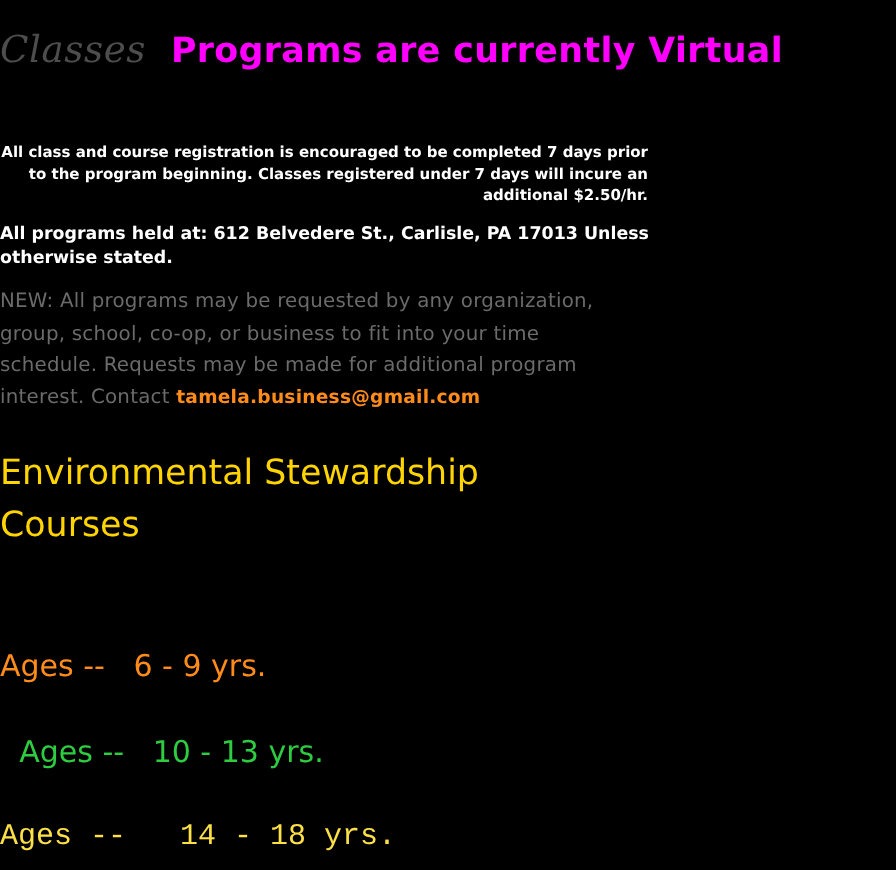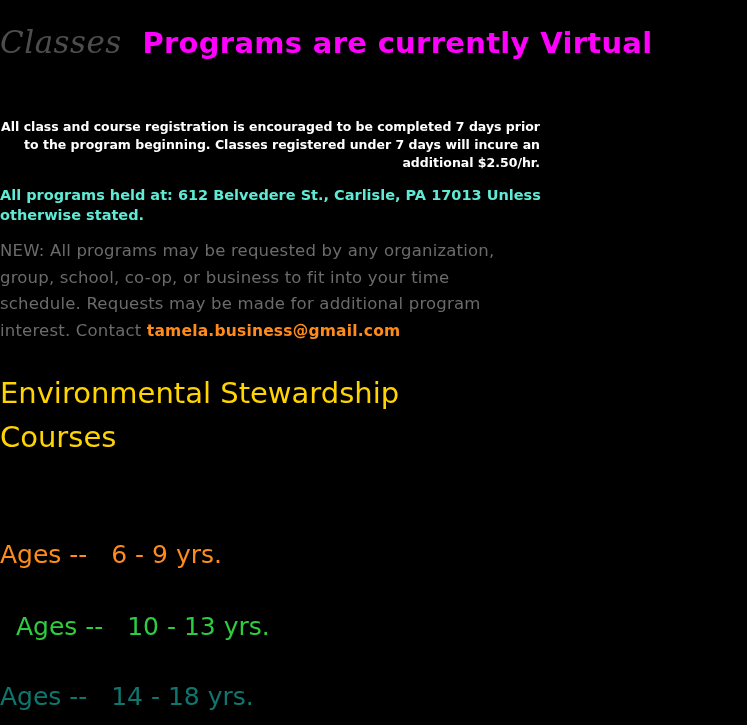--- a/index.html
+++ b/index.html
@@ -57,21 +57,21 @@
     text-align: right;
   }
 
   .venue {
     position: absolute;
     left: 0px;
     top: 186px;
     width: 560px;
     font-size: 14.5px;
     font-weight: bold;
-    color: #5eead4;
+    color: #ffffff;
     line-height: 1.35;
   }
 
   .newblock {
     position: absolute;
     left: 0px;
     top: 238px;
     width: 530px;
     font-size: 16.5px;
     color: #6b6b6b;
@@ -133,18 +133,18 @@
   <div class="age-row age-2" style="color: rgb(255, 140, 26);">
     <span class="age-label">Ages --&nbsp;&nbsp;</span>
     <span>6 - 9 yrs.</span>
   </div>
 
   <div class="age-row age-3" style="color: rgb(46, 204, 64); padding-left: 16px;">
     <span class="age-label">Ages --&nbsp;&nbsp;</span>
     <span>10 - 13 yrs.</span>
   </div>
 
-  <div class="age-row age-4" style="color: #0f766e;">
+  <div class="age-row age-4" style="color: #fde047; font-family: Liberation Mono, monospace;">
     <span class="age-label">Ages --&nbsp;&nbsp;</span>
     <span>14 - 18 yrs.</span>
   </div>
 
 </div>
 
 </body></html>

